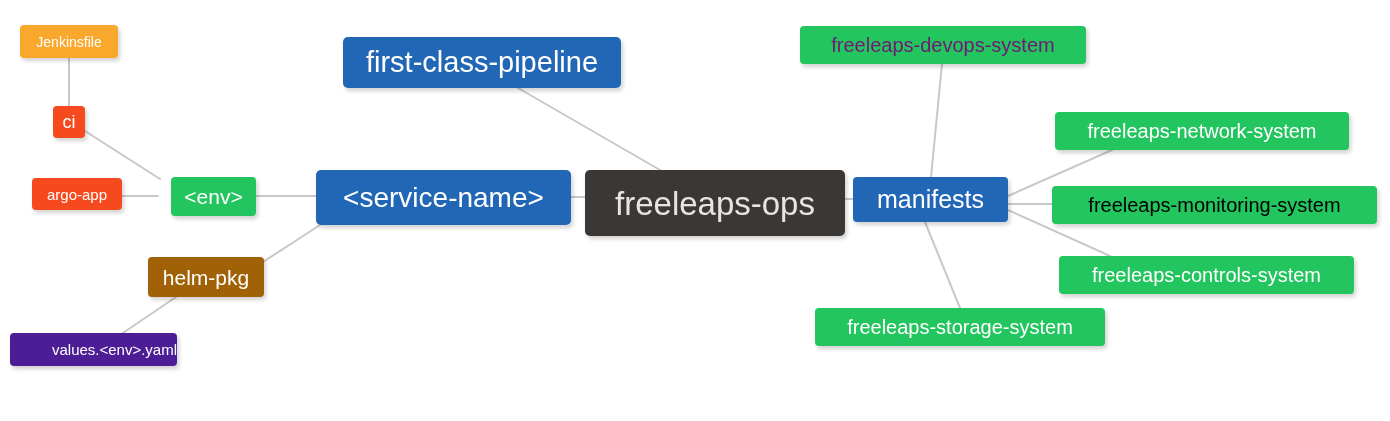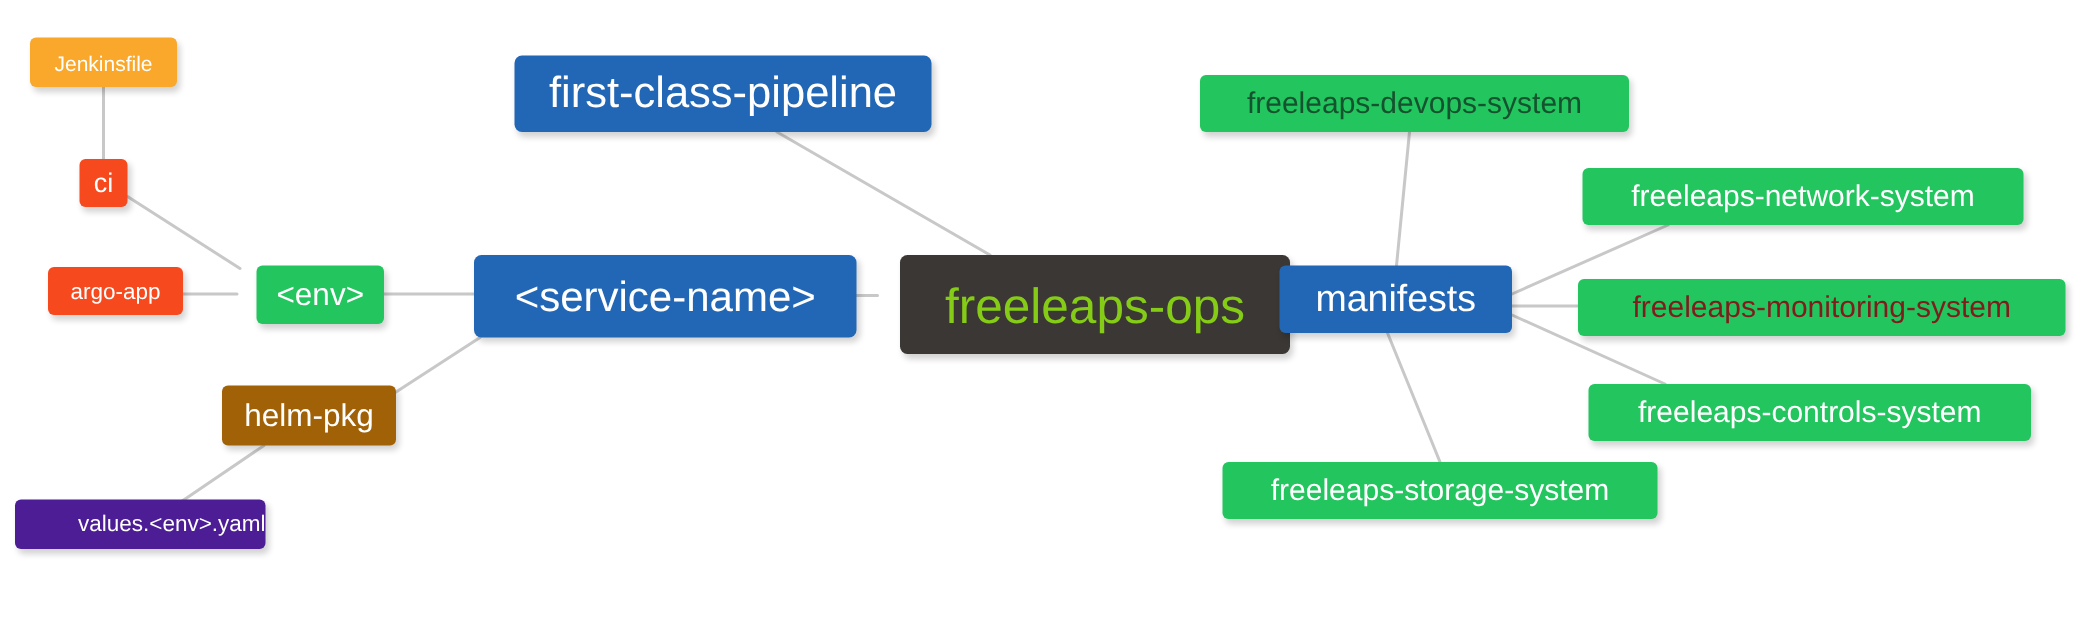--- a/index.html
+++ b/index.html
@@ -62,39 +62,39 @@
     </div>
     <div class="node" style="left: 158px; top: 177px; width: 85px; height: 39px; background: rgb(34, 197, 94); border-radius: 4px; color: rgb(255, 255, 255); margin-left: 13px;">
       <span class="lbl" style="font-size: 21px;">&lt;env&gt;</span>
     </div>
     <div class="node" style="left: 315px; top: 37px; width: 278px; height: 51px; background: rgb(34, 103, 181); border-radius: 5px; color: rgb(255, 255, 255); margin-left: 28px;">
       <span class="lbl" style="font-size: 29px;">first-class-pipeline</span>
     </div>
     <div class="node" style="left: 316px; top: 170px; width: 255px; height: 55px; background: rgb(34, 103, 181); border-radius: 5px; color: rgb(255, 255, 255);">
       <span class="lbl" style="font-size: 28px;">&lt;service-name&gt;</span>
     </div>
-    <div class="node" style="left: 585px; top: 170px; width: 260px; height: 66px; background: rgb(59, 55, 52); border-radius: 5px; color: #84cc16; margin-left: 15px;">
+    <div class="node" style="left: 585px; top: 170px; width: 260px; height: 66px; background: rgb(59, 55, 52); border-radius: 5px; color: #e5e5e5;">
       <span class="lbl" style="font-size: 33px;">freeleaps-ops</span>
     </div>
     <div class="node" style="left: 853px; top: 177px; width: 155px; height: 45px; background: rgb(34, 103, 181); border-radius: 4px; color: rgb(255, 255, 255);">
       <span class="lbl" style="font-size: 25px;">manifests</span>
     </div>
     <div class="node" style="left: 148px; top: 257px; width: 116px; height: 40px; background: #a16207; border-radius: 4px; color: rgb(255, 255, 255);">
       <span class="lbl" style="font-size: 21px;">helm-pkg</span>
     </div>
     <div class="node" style="left: 10px; top: 333px; width: 167px; height: 33px; background: #4c1d95; border-radius: 4px; color: rgb(255, 255, 255); padding-left: 42px;">
       <span class="lbl" style="font-size: 15px;">values.&lt;env&gt;.yaml</span>
     </div>
-    <div class="node" style="left: 800px; top: 26px; width: 286px; height: 38px; background: rgb(34, 197, 94); border-radius: 4px; color: #14532d; margin-top: 24px;">
+    <div class="node" style="left: 800px; top: 26px; width: 286px; height: 38px; background: rgb(34, 197, 94); border-radius: 4px; color: #701a75;">
       <span class="lbl" style="font-size: 20px;">freeleaps-devops-system</span>
     </div>
     <div class="node" style="left: 1055px; top: 112px; width: 294px; height: 38px; background: rgb(34, 197, 94); border-radius: 4px; color: rgb(255, 255, 255);">
       <span class="lbl" style="font-size: 20px;">freeleaps-network-system</span>
     </div>
-    <div class="node" style="left: 1052px; top: 186px; width: 325px; height: 38px; background: rgb(34, 197, 94); border-radius: 4px; color: #7f1d1d;">
+    <div class="node" style="left: 1052px; top: 186px; width: 325px; height: 38px; background: rgb(34, 197, 94); border-radius: 4px; color: #000000;">
       <span class="lbl" style="font-size: 20px;">freeleaps-monitoring-system</span>
     </div>
     <div class="node" style="left: 1059px; top: 256px; width: 295px; height: 38px; background: rgb(34, 197, 94); border-radius: 4px; color: rgb(255, 255, 255);">
       <span class="lbl" style="font-size: 20px;">freeleaps-controls-system</span>
     </div>
     <div class="node" style="left: 815px; top: 308px; width: 290px; height: 38px; background: rgb(34, 197, 94); border-radius: 4px; color: rgb(255, 255, 255);">
       <span class="lbl" style="font-size: 20px;">freeleaps-storage-system</span>
     </div>
   </div>
 

